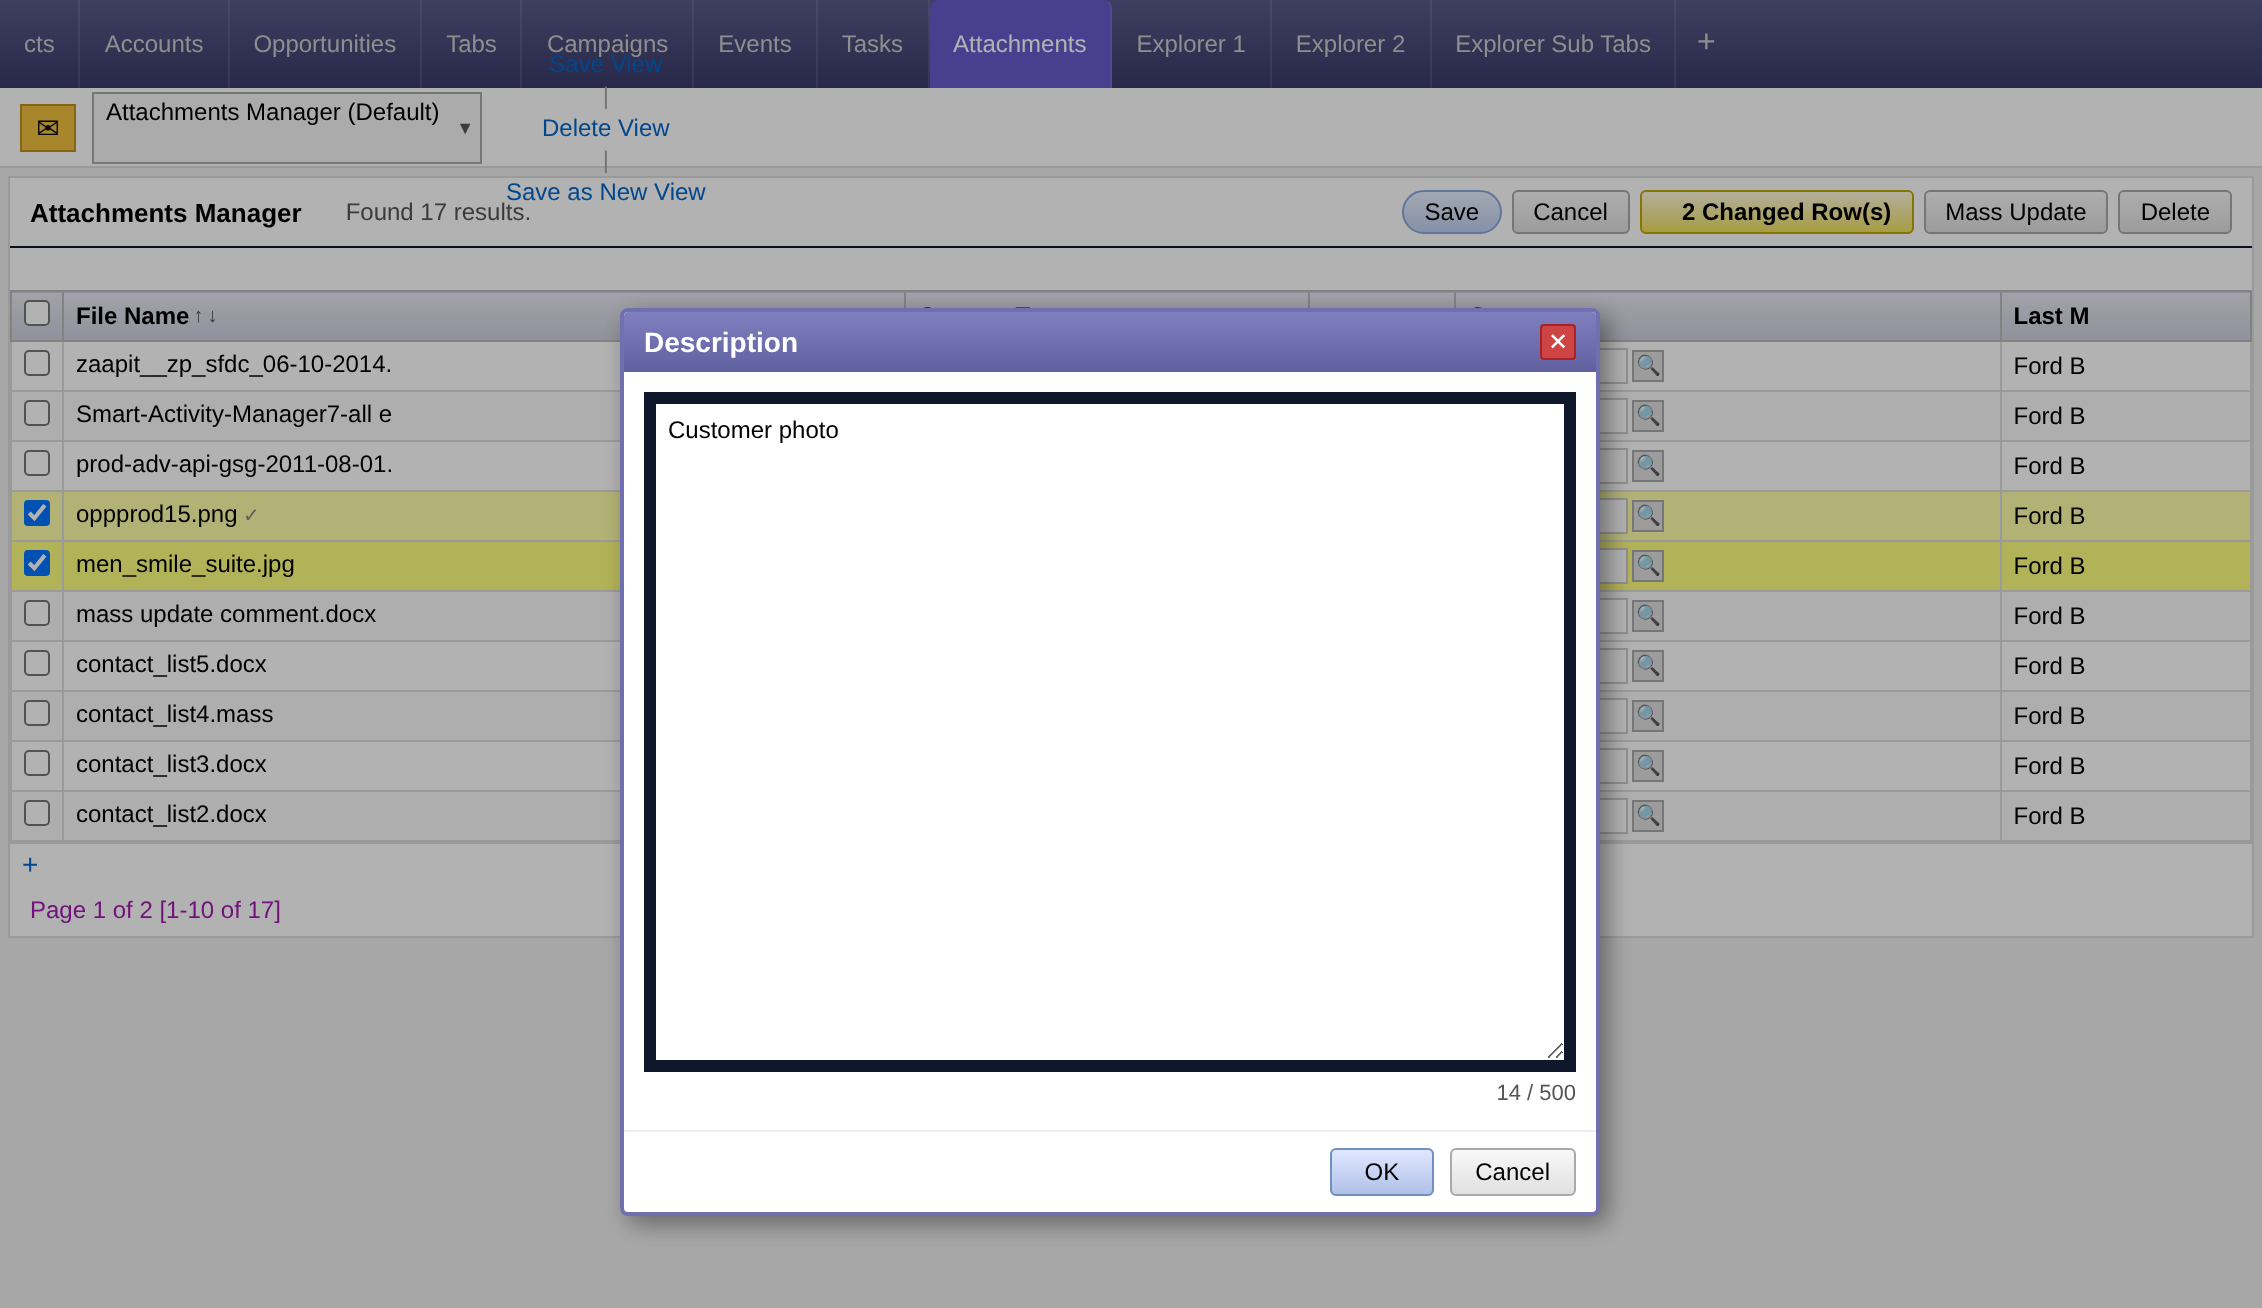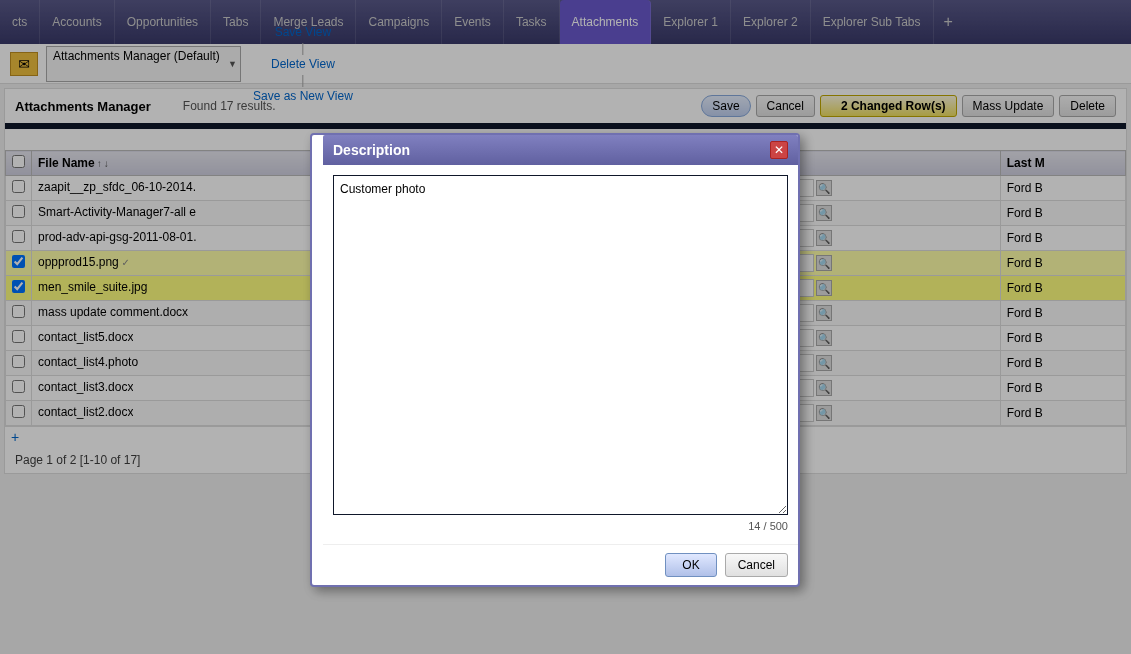--- a/index.html
+++ b/index.html
@@ -85,22 +85,22 @@
     
     .main-area {
       background: #fff;
       margin: 4px;
       border: 1px solid #ddd;
     }
     .toolbar {
       display: flex;
       align-items: center;
       padding: 6px 10px;
-      border-bottom: 6px solid #0f172a;
-      gap: 24px;
+      border-bottom: 1px solid #0f172a;
+      gap: 14px;
     }
     .manager-title { font-weight: bold; font-size: 13px; margin-right: 8px; }
     .found-text { color: #555; font-size: 12px; }
     .btn {
       padding: 3px 10px;
       font-size: 12px;
       cursor: pointer;
       border: 1px solid #aaa;
       border-radius: 3px;
       background: linear-gradient(to bottom, #f8f8f8, #e0e0e0);
@@ -154,44 +154,43 @@
       height: 16px;
       background: #e0e0e0;
       border: 1px solid #aaa;
       cursor: pointer;
       font-size: 10px;
       display: inline-flex;
       align-items: center;
       justify-content: center;
     }
     .checkbox-col { width: 24px; text-align: center; }
-    .page-info { padding: 6px 10px; font-size: 12px; color: #404040; }
+    .page-info { padding: 6px 10px; font-size: 12px; color: #a21caf; }
     .add-row { display: flex; align-items: center; justify-content: flex-start; padding: 2px 6px; border-top: 1px solid #ddd; }
     .add-btn { font-size: 14px; cursor: pointer; color: #0066cc; }
 
     
     .modal-overlay {
       position: fixed;
       top: 0; left: 0; right: 0; bottom: 0;
       background: rgba(0,0,0,0.3);
       display: flex;
       align-items: flex-start;
       justify-content: flex-start;
       z-index: 1000;
     }
     .modal {
       position: absolute;
-      top: 133px;
+      top: 154px;
       left: 310px;
       width: 490px;
       background: #fff;
       border: 2px solid #7070b0;
       border-radius: 4px;
       box-shadow: 4px 4px 12px rgba(0,0,0,0.4);
-      padding-left: 11px;
     }
     .modal-header {
       background: linear-gradient(to bottom, #8080c0, #6060a0);
       color: white;
       padding: 6px 10px;
       display: flex;
       align-items: center;
       justify-content: space-between;
       border-radius: 2px 2px 0 0;
     }
@@ -206,21 +205,21 @@
       font-size: 12px;
       cursor: pointer;
       display: flex;
       align-items: center;
       justify-content: center;
     }
     .modal-body { padding: 10px; }
     .modal-textarea {
       width: 100%;
       height: 340px;
-      border: 1px solid #0f172a;
+      border: 6px solid #0f172a;
       padding: 6px;
       font-size: 12px;
       resize: vertical;
       font-family: Arial, sans-serif;
     }
     .modal-counter { text-align: right; font-size: 11px; color: #555; padding: 2px 0; }
     .modal-footer {
       display: flex;
       justify-content: flex-end;
       padding: 8px 10px;
@@ -247,21 +246,20 @@
     .truncate { max-width: 160px; overflow: hidden; text-overflow: ellipsis; display: inline-block; }
   </style>
 </head>
 <body>
 
 <div class="top-nav">
   <div class="top-nav-item">cts</div>
   <div class="top-nav-item">Accounts</div>
   <div class="top-nav-item">Opportunities</div>
   <div class="top-nav-item">Tabs</div>
-  <div class="top-nav-item">Merge Leads</div>
   <div class="top-nav-item">Campaigns</div>
   <div class="top-nav-item">Events</div>
   <div class="top-nav-item">Tasks</div>
   <div class="top-nav-item active">Attachments</div>
   <div class="top-nav-item">Explorer 1</div>
   <div class="top-nav-item">Explorer 2</div>
   <div class="top-nav-item">Explorer Sub Tabs</div>
   <div class="top-nav-plus">+</div>
 </div>
 
@@ -414,21 +412,21 @@
             <td>
               <div class="owner-field">
                 <input type="text" class="owner-input" value="Ford Ben" style="">
                 <span class="search-btn">🔍</span>
               </div>
             </td>
             <td>Ford B</td>
           </tr>
           <tr>
             <td class="checkbox-col"><input type="checkbox" style=""></td>
-            <td><span class="truncate">contact_list4.photo</span></td>
+            <td><span class="truncate">contact_list4.mass</span></td>
             <td>application/</td>
             <td></td>
             <td>
               <div class="owner-field">
                 <input type="text" class="owner-input" value="Ford Ben" style="">
                 <span class="search-btn">🔍</span>
               </div>
             </td>
             <td>Ford B</td>
           </tr>

